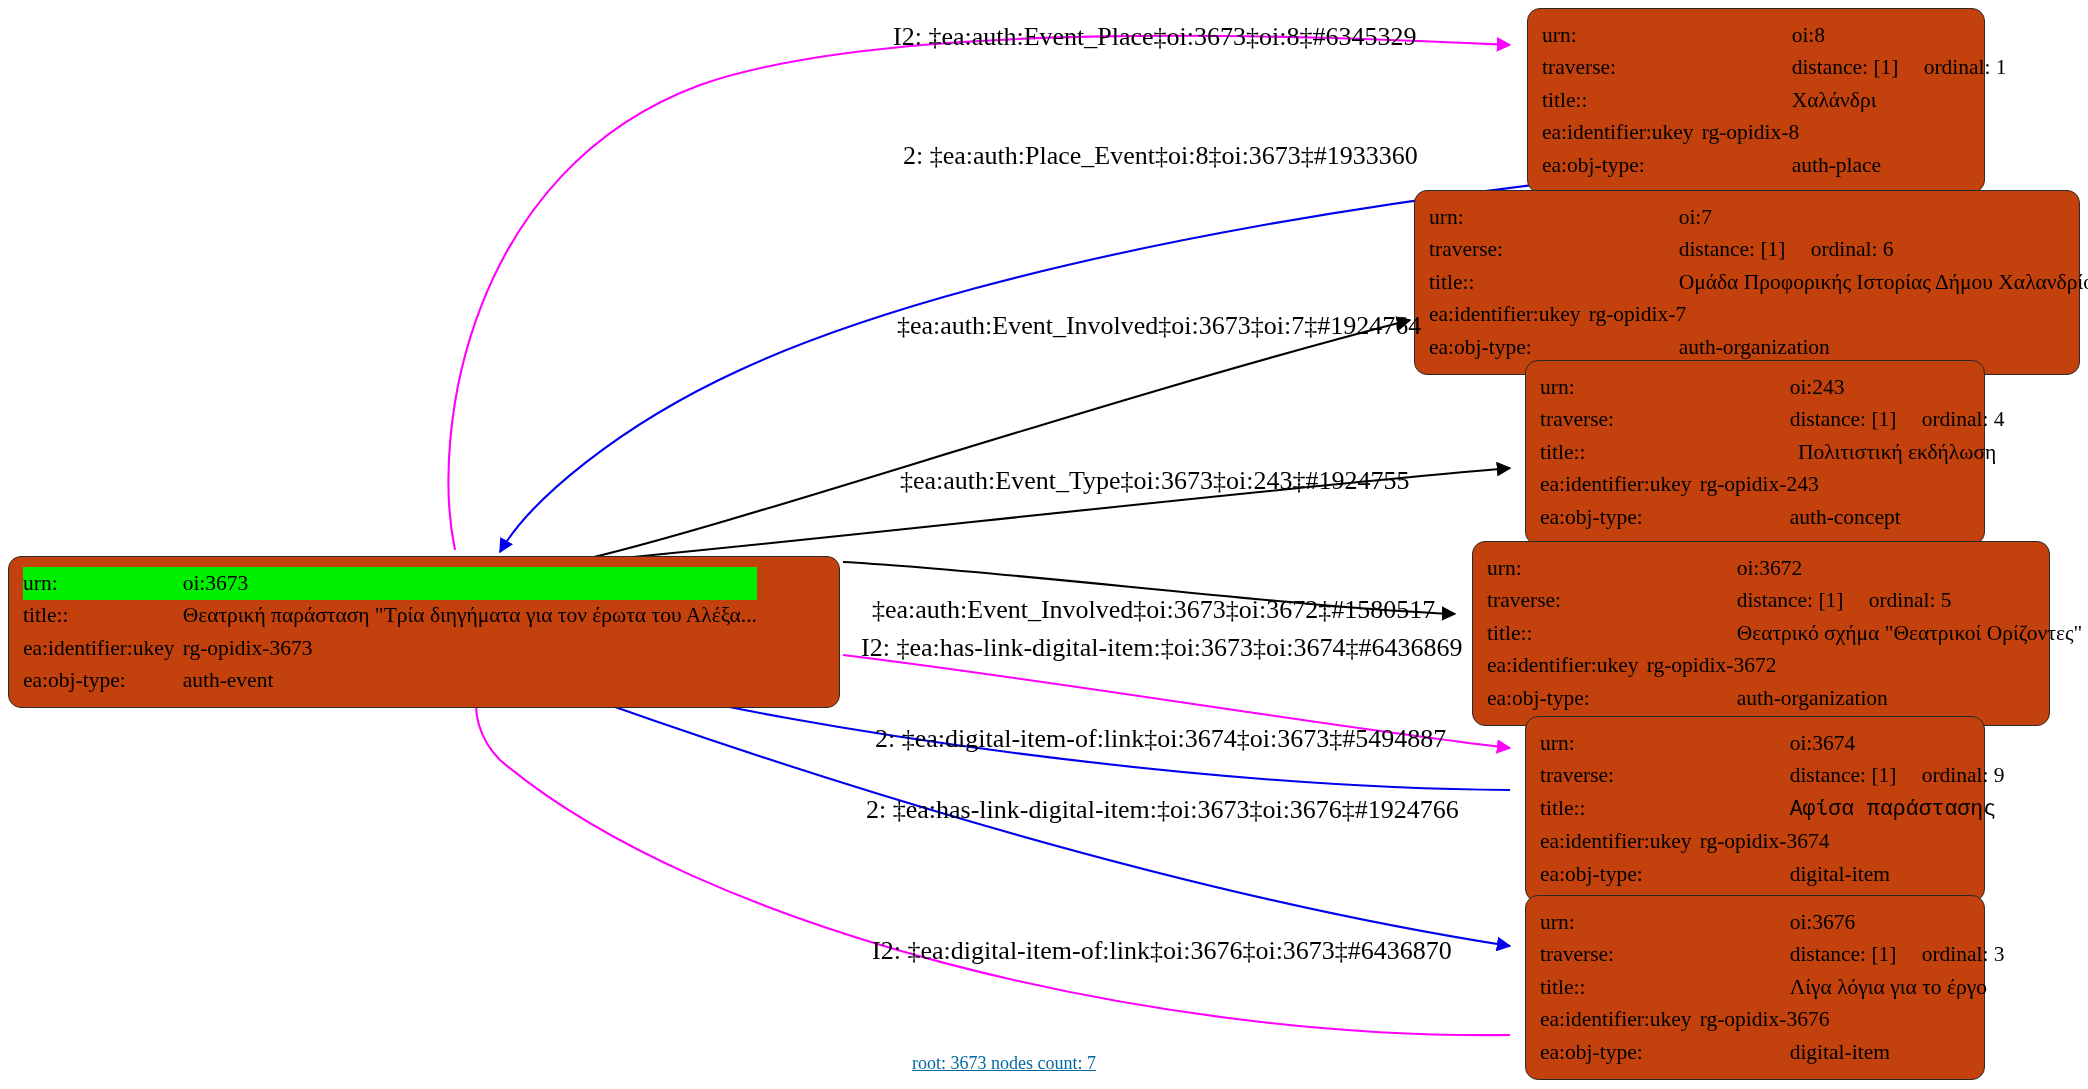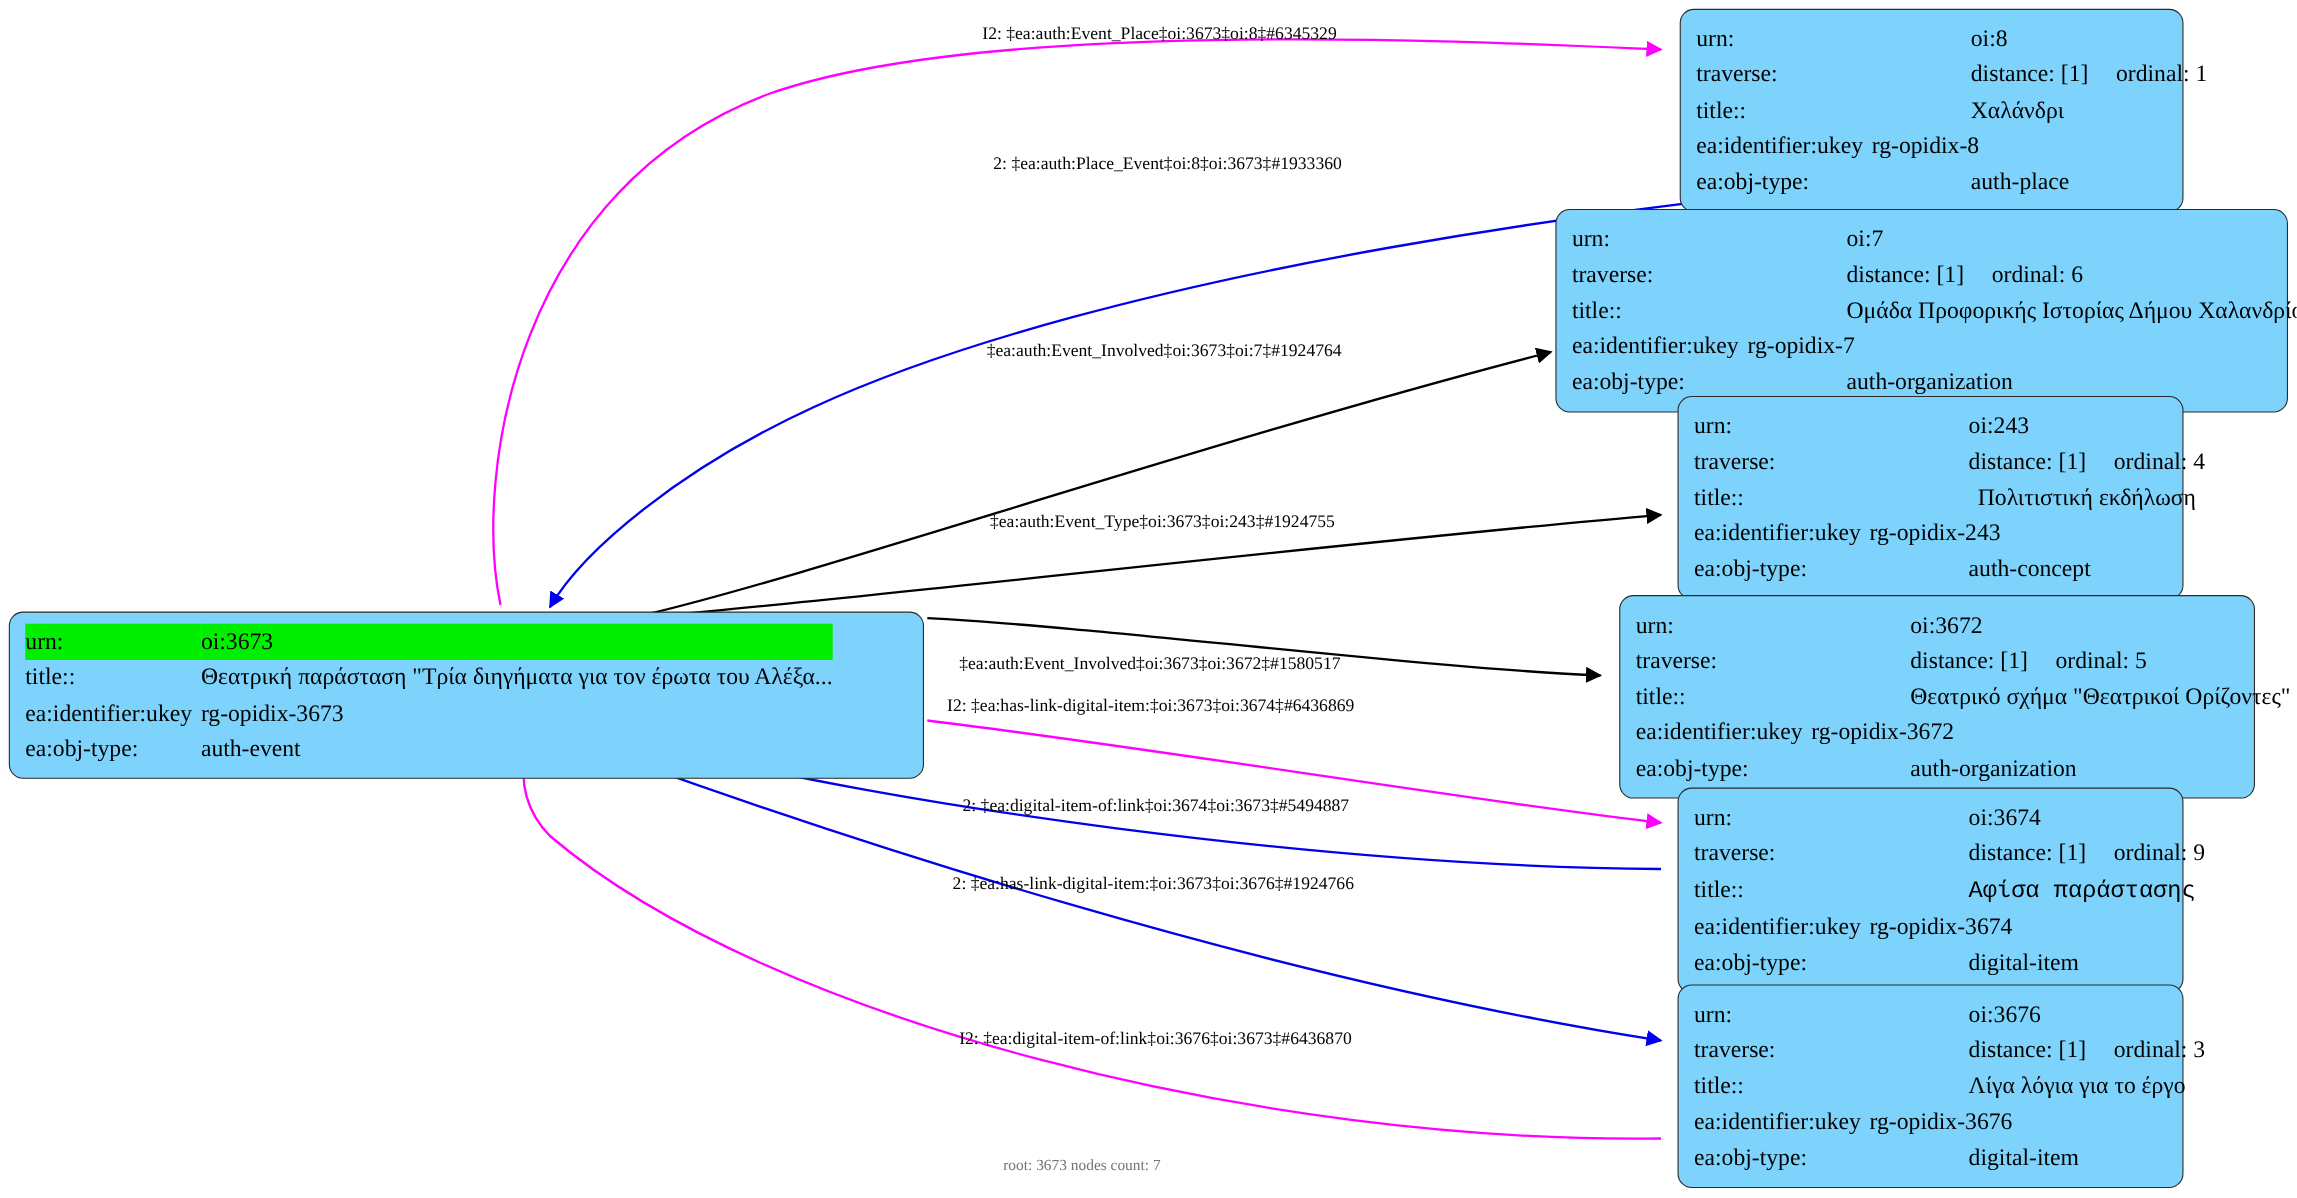--- a/index.html
+++ b/index.html
@@ -21,21 +21,21 @@
     top: 0;
     width: 2088px;
     height: 1089px;
     pointer-events: none;
   }
   .node {
     position: absolute;
     box-sizing: border-box;
     border: 1.6px solid #2a2a2a;
     border-radius: 13px;
-    background: #7dd3fc;
+    background: #c2410c;
     padding: 10px 16px 10px 14px;
   }
   .node table {
     border-collapse: collapse;
     border-spacing: 0;
   }
   .node td {
     font-size: 21.5px;
     line-height: 1.0;
     padding: 5.5px 0;
@@ -48,30 +48,31 @@
   }
   .node tr.highlight td {
     background: #00ee00;
   }
   .traverse-dist {
     display: inline-block;
     min-width: 132px;
   }
   .edge-label {
     position: absolute;
-    font-size: 16px;
+    font-size: 26px;
     line-height: 1.05;
     color: #000000;
     white-space: nowrap;
   }
   .footer-label {
     position: absolute;
-    font-size: 14px;
-    color: #737373;
+    font-size: 18px;
+    color: #0369a1;
     white-space: nowrap;
+    text-decoration: underline;
   }
 </style>
 </head>
 <body>
 
 <div id="canvas">
 
   <svg id="edges" viewBox="0 0 2088 1089" xmlns="http://www.w3.org/2000/svg">
     <defs>
       <marker id="ah-black" viewBox="0 0 10 10" refX="9" refY="5" markerWidth="7" markerHeight="7" orient="auto-start-reverse">

